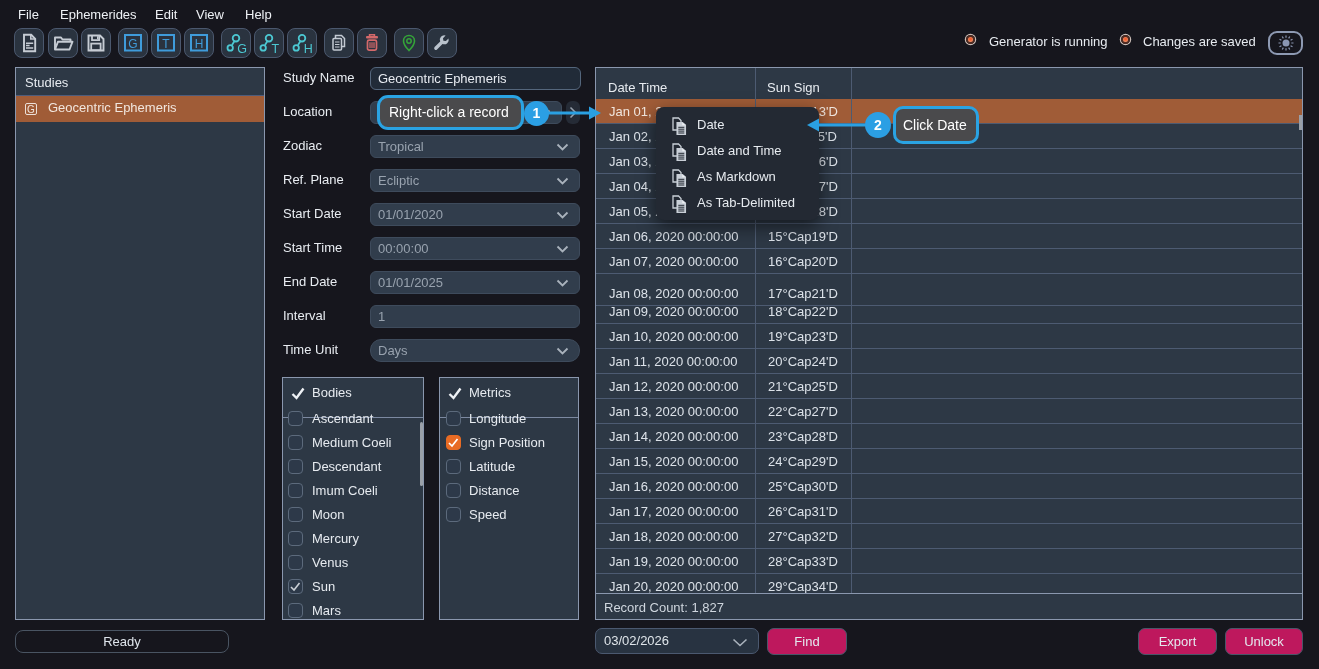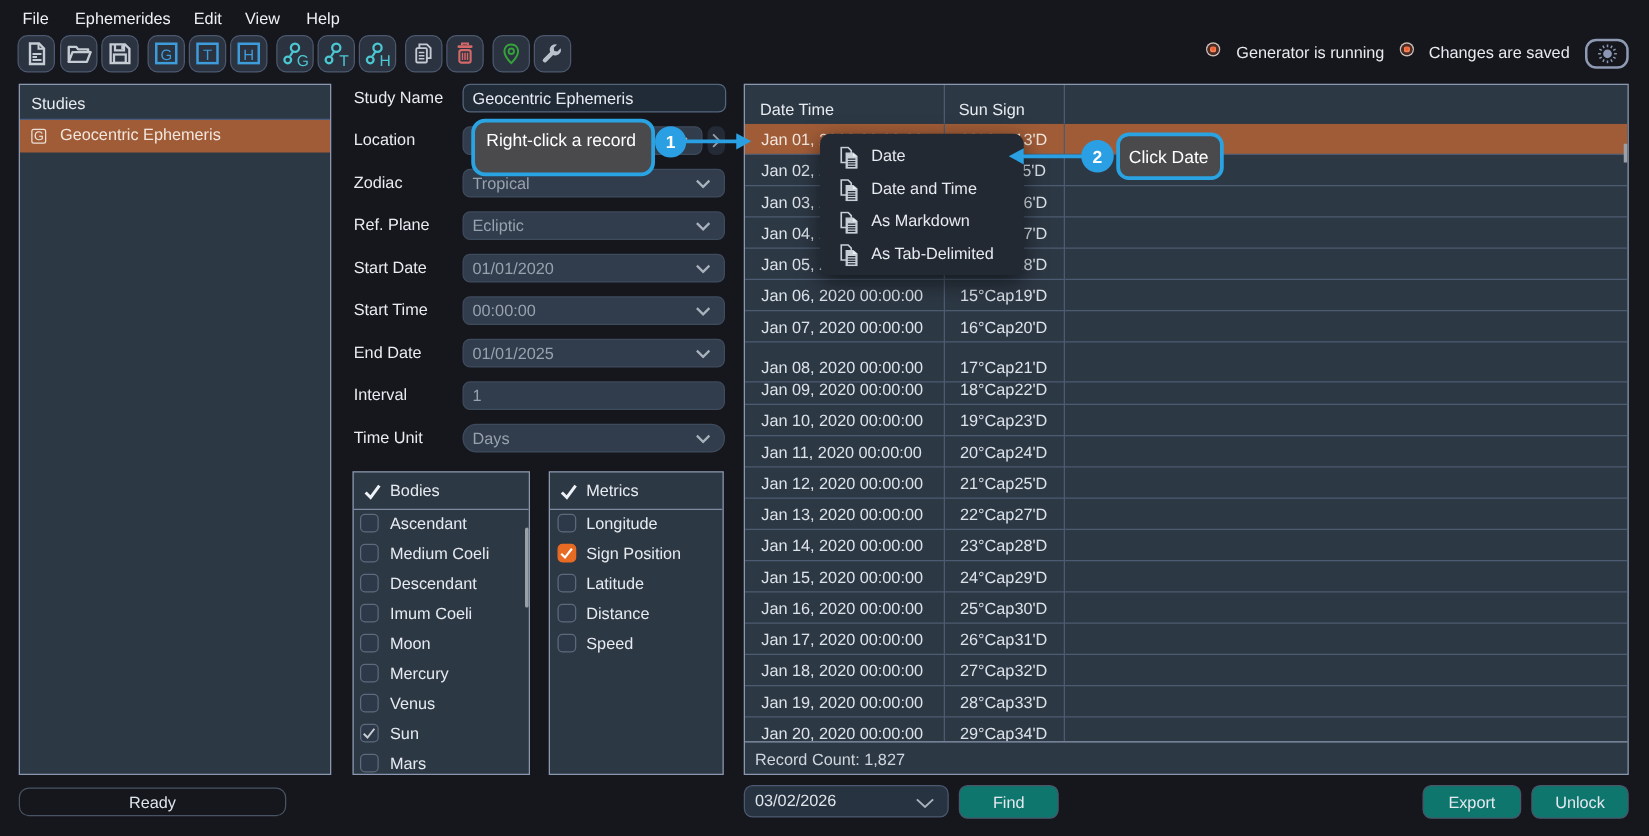--- a/index.html
+++ b/index.html
@@ -10,29 +10,29 @@
 .menu { position:absolute; top:7px; font-size:13px; color:#eef1f5; }
 
 .tbtn { position:absolute; top:28px; width:30px; height:30px; background:#2a333f; border:1px solid #4b586e; border-radius:8px; display:flex; align-items:center; justify-content:center; }
 
 .panel { position:absolute; background:#2d3845; border:1px solid #8a97ae; }
 
 .flabel { position:absolute; left:283px; font-size:13px; color:#e9edf2; }
 .field { position:absolute; left:370px; width:210px; height:23px; background:#313d4c; border:1px solid #3e4b5c; border-radius:6px; font-size:13px; color:#98a2ae; line-height:21px; padding-left:7px; }
 .chev { position:absolute; right:10px; top:7px; width:13px; height:8px; }
 
-.clist-head { position:absolute; left:0; top:0; right:0; height:30px; border-bottom:1px solid #7c89a1; font-size:13px; }
+.clist-head { position:absolute; left:0; top:0; right:0; height:40px; border-bottom:1px solid #7c89a1; font-size:13px; }
 .citem { position:absolute; font-size:13px; }
 .cbox { position:absolute; width:15px; height:15px; background:#2d3949; border:1px solid #5c6a7c; border-radius:4px; }
 
 .trow { position:absolute; left:0; width:100%; height:25px; border-bottom:1px solid #4d5b72; font-size:13px; color:#dce2e9; }
 .trow span.d { position:absolute; left:13px; top:5px; }
 .trow span.s { position:absolute; left:172px; top:5px; }
 
-.btn { position:absolute; height:27px; background:#0f766e; border:1px solid #4a5669; border-radius:7px; font-size:13px; color:#e4e9ef; text-align:center; line-height:25px; }
+.btn { position:absolute; height:27px; background:#be185d; border:1px solid #4a5669; border-radius:7px; font-size:13px; color:#e4e9ef; text-align:center; line-height:25px; }
 .badge { position:absolute; width:25px; height:25px; border-radius:50%; background:#2b9fe4; color:#fff; font-size:14px; font-weight:bold; text-align:center; line-height:25px; z-index:30; }
 .tip { position:absolute; background:#4a4a4c; border:3px solid #2aa3e3; color:#fff; font-size:14px; z-index:25; white-space:nowrap; }
 </style>
 </head>
 <body>
 
 <div class="menu" style="left:18px;">File</div>
 <div class="menu" style="left:60px;">Ephemerides</div>
 <div class="menu" style="left:155px;">Edit</div>
 <div class="menu" style="left:196px;">View</div>
@@ -396,21 +396,21 @@
   <div style="position:absolute; left:41px; top:62px; font-size:13px;">As Markdown</div>
   <div style="position:absolute; left:16px; top:88px;"><svg width="15" height="18" viewBox="0 0 15 18">
         <path d="M1 1h5.5L9 3.5V13H1z" fill="none" stroke="#c9cfd7" stroke-width="1.3"></path>
         <path d="M5 5.5h5.5L13.5 8v9.5H5z" fill="#c9cfd7" stroke="#c9cfd7" stroke-width="1.1"></path>
         <path d="M10.3 5.5v2.7h3.2z" fill="#eef1f4"></path>
         <path d="M6.3 10.3h6M6.3 12.2h6M6.3 14.1h6M6.3 16h6" stroke="#232933" stroke-width="1"></path>
       </svg></div>
   <div style="position:absolute; left:41px; top:88px; font-size:13px;">As Tab-Delimited</div>
 </div>
 
-<div class="tip" style="left:377px; top:95px; width:147px; height:46px; border-radius:11px; line-height:29px; padding-left:9px;">Right-click a record</div>
+<div class="tip" style="left:377px; top:95px; width:147px; height:35px; border-radius:11px; line-height:29px; padding-left:9px;">Right-click a record</div>
 <div class="badge" style="left:524px; top:101px;">1</div>
 <svg class="abs" style="left:548px; top:105px; z-index:29;" width="54" height="16" viewBox="0 0 54 16">
     <path d="M0 8h42" stroke="#2aa0e2" stroke-width="3"></path>
     <path d="M41 1.5L53 8l-12 6.5z" fill="#2aa0e2"></path>
   </svg>
 
 <svg class="abs" style="left:806px; top:117px; z-index:29;" width="62" height="16" viewBox="0 0 62 16">
     <path d="M12 8h50" stroke="#2aa0e2" stroke-width="3"></path>
     <path d="M13 1.5L1 8l12 6.5z" fill="#2aa0e2"></path>
   </svg>

